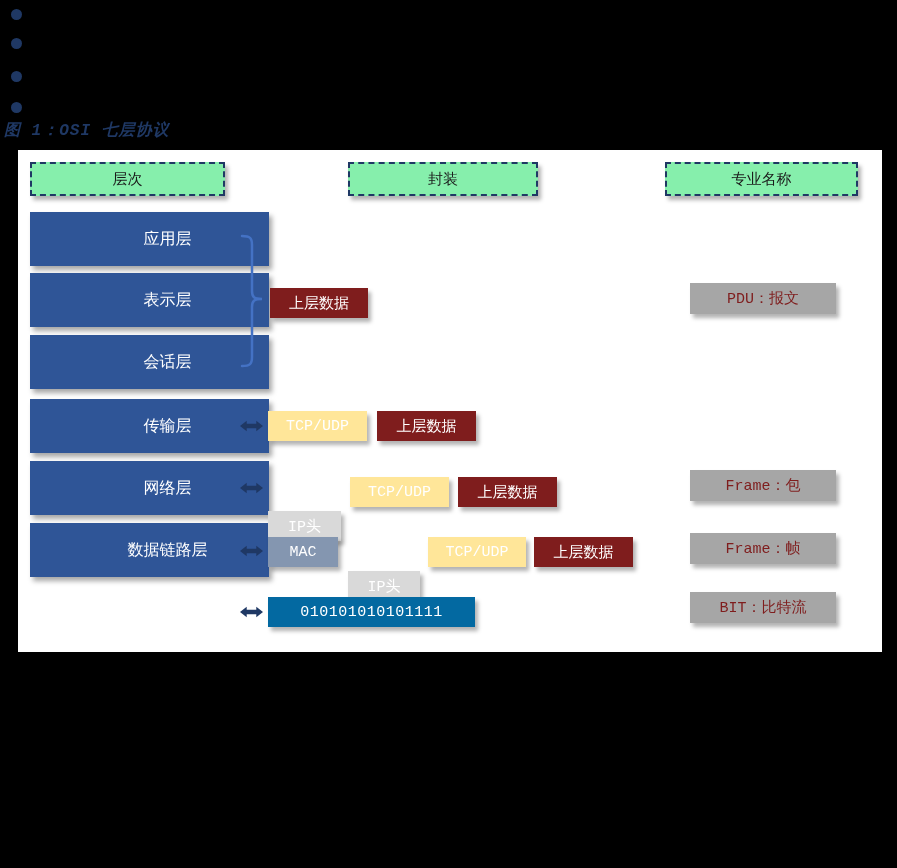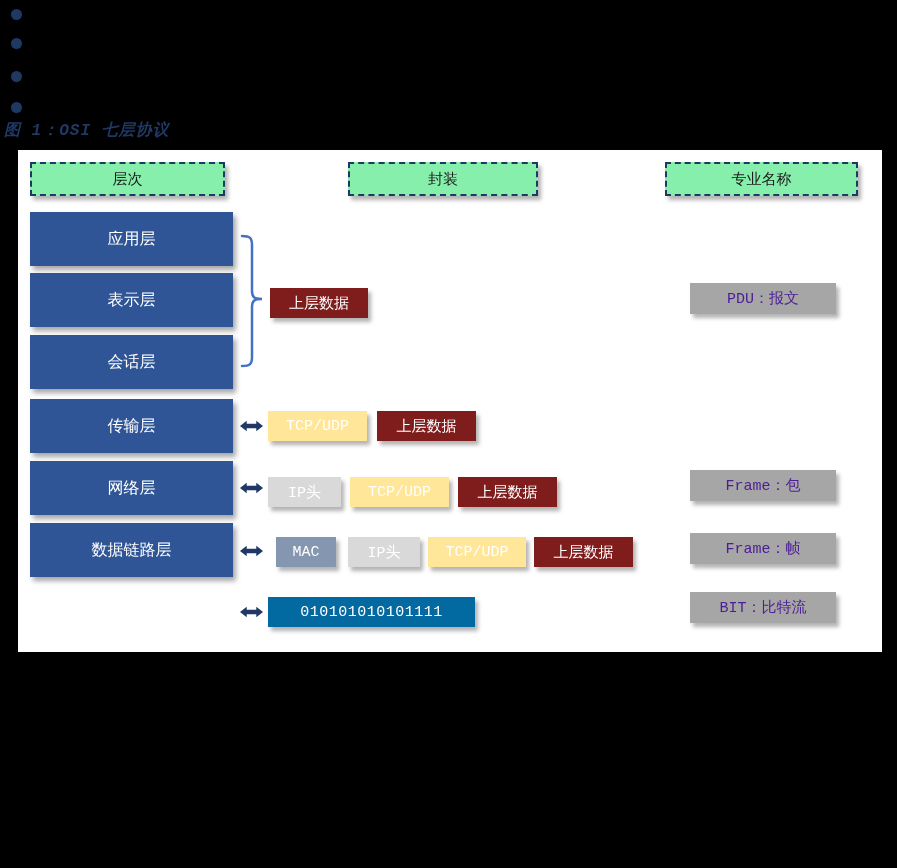--- a/index.html
+++ b/index.html
@@ -15,34 +15,34 @@
   .panel { position:absolute; left:18px; top:150px; width:864px; height:502px; background:#ffffff; }
 
   .hdr {
     position:absolute; top:12px; height:30px; border:2px dashed #1f3864; background:#86efac;
     display:flex; align-items:center; justify-content:center;
     font-size:15px; color:#1a1a1a; box-shadow:3px 4px 4px rgba(0,0,0,0.30);
   }
   .layer {
     position:absolute; left:12px; width:203px; height:54px; background:#2f5597;
     color:#ffffff; display:flex; align-items:center; justify-content:center;
-    font-size:16px; box-shadow:3px 4px 5px rgba(0,0,0,0.35);
+    font-size:16px; box-shadow:3px 4px 5px rgba(0,0,0,0.35);padding-left:36px;
   }
   .seg {
     position:absolute; height:30px; display:flex; align-items:center; justify-content:center;
     font-size:15px; color:#ffffff; box-shadow:3px 4px 4px rgba(0,0,0,0.30); white-space:nowrap;
   }
   .seg.c-tcp  { background:#ffe699; }
-  .seg.c-ip   { background:#d9d9d9; }
+  .seg.c-ip   { background:#d9d9d9;margin-top:34px; }
   .seg.c-mac  { background:#8496b0; }
   .seg.c-data { background:#7f1d1d; }
   .seg.c-bits { background:#0369a1; letter-spacing:0.5px; }
   .name {
     position:absolute; left:672px; width:146px; height:31px; background:#a6a6a6;
-    color:#4c1d95; display:flex; align-items:center; justify-content:center;
+    color:#7f1d1d; display:flex; align-items:center; justify-content:center;
     font-size:15px; box-shadow:3px 4px 4px rgba(0,0,0,0.30); white-space:nowrap;
   }
   .arrow { position:absolute; left:222px; width:23px; height:12px; }
   .brace { position:absolute; left:216px; top:83px; }
 </style>
 </head>
 <body>
 
 <div class="screen">
 
@@ -85,21 +85,21 @@
 
     <div class="seg c-data" style="left:252px; top:138px; width:98px">上层数据</div>
 
     <div class="seg c-tcp" style="left:250px; top:261px; width:99px">TCP/UDP</div>
     <div class="seg c-data" style="left:359px; top:261px; width:99px">上层数据</div>
 
     <div class="seg c-ip" style="left:250px; top:327px; width:73px">IP头</div>
     <div class="seg c-tcp" style="left:332px; top:327px; width:99px">TCP/UDP</div>
     <div class="seg c-data" style="left:440px; top:327px; width:99px">上层数据</div>
 
-    <div class="seg c-mac" style="left:258px; top:387px; width:60px">MAC</div>
+    <div class="seg c-mac" style="left:250px; top:387px; width:70px">MAC</div>
     <div class="seg c-ip" style="left:330px; top:387px; width:72px">IP头</div>
     <div class="seg c-tcp" style="left:410px; top:387px; width:98px">TCP/UDP</div>
     <div class="seg c-data" style="left:516px; top:387px; width:99px">上层数据</div>
 
     <div class="seg c-bits" style="left:250px; top:447px; width:207px">010101010101111</div>
 
     <div class="name" style="top:133px">PDU：报文</div>
     <div class="name" style="top:320px">Frame：包</div>
     <div class="name" style="top:383px">Frame：帧</div>
     <div class="name" style="top:442px">BIT：比特流</div>

